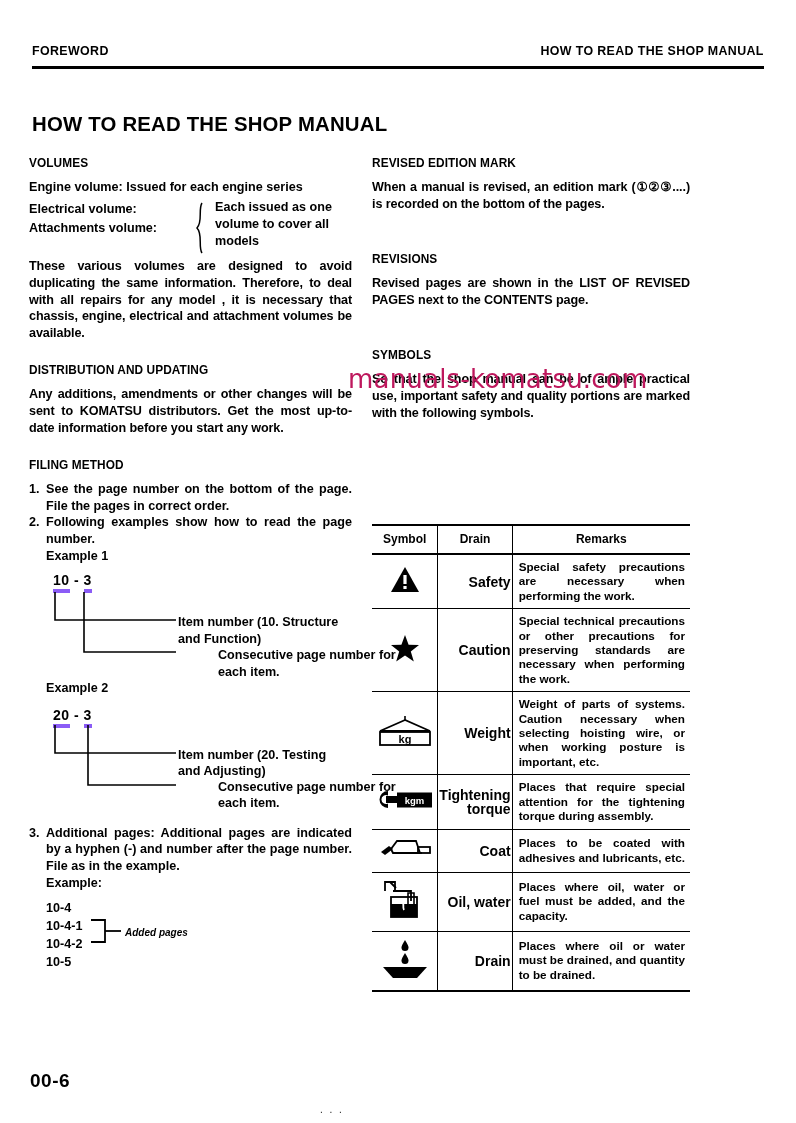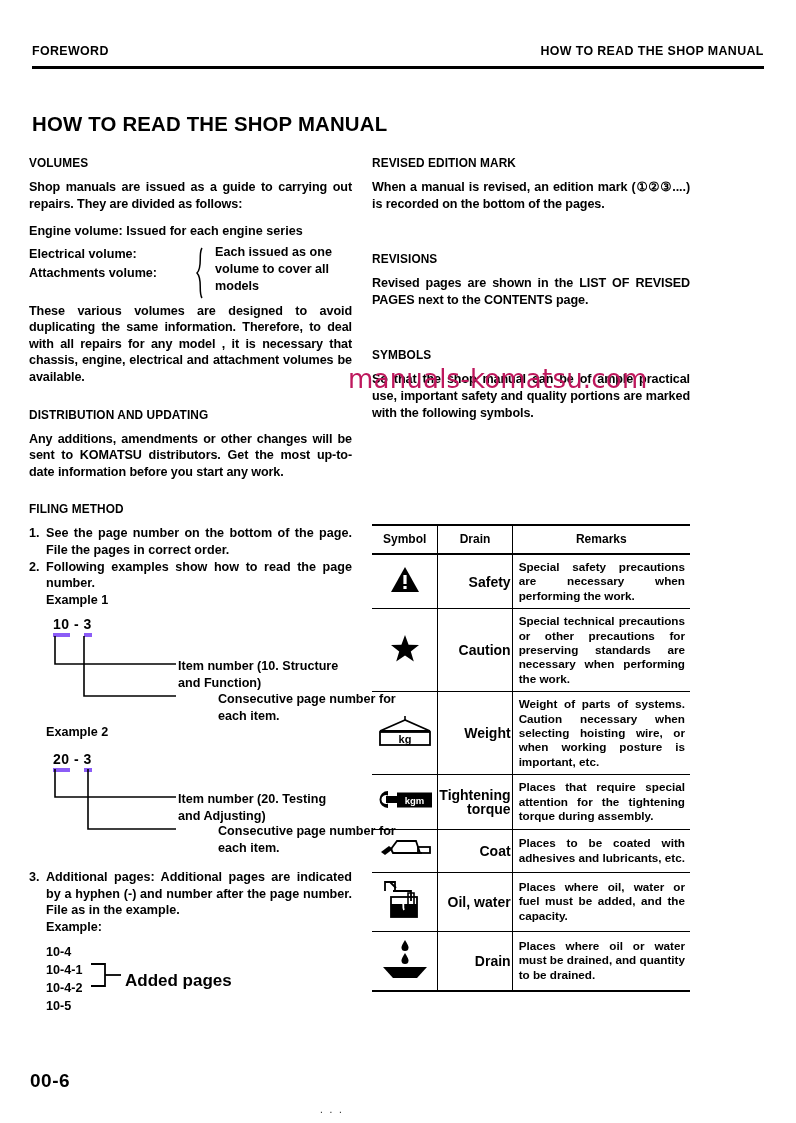--- a/index.html
+++ b/index.html
@@ -136,21 +136,21 @@
     position:absolute; left:137px; top:75px;
     font-size:12.6px; line-height:16.6px; font-weight:bold; white-space:nowrap;margin-left:40px;
   }
 
   
   .addlist { position:relative; margin-top:8px; height:76px; padding-left:17px; }
   .addlist .rows { font-size:12.6px; font-weight:bold; line-height:18px; }
   .addlist svg { position:absolute; left:62px; top:14px; }
   .addlist .addlbl {
     position:absolute; left:96px; top:28px;
-    font-size:17px; font-weight:bold;
+    font-size:10px; font-weight:bold;font-style:italic;
   }
 
   
   .symtable {
     position:absolute;
     left:372px; top:524px;
     width:318px;
     border-collapse:collapse;
     border-top:2.5px solid #000;
     border-bottom:2.5px solid #000;
@@ -224,21 +224,20 @@
     <div class="runhead-left">FOREWORD</div>
     <div class="runhead-right">HOW TO READ THE SHOP MANUAL</div>
   </div>
   <div class="runhead-rule"></div>
 
   <div class="main-title">HOW TO READ THE SHOP MANUAL</div>
 
   <div class="col-left">
 
     <h3 class="sec">VOLUMES</h3>
-    <p class="body">Shop manuals are issued as a guide to carrying out repairs.  They are divided as follows:</p>
 
     <div class="def-line">
       <span class="lbl">Engine volume:</span><span> Issued for each engine series</span>
     </div>
 
     <div class="brace-block">
       <div class="labels">
         <div>Electrical volume:</div>
         <div>Attachments volume:</div>
       </div>

